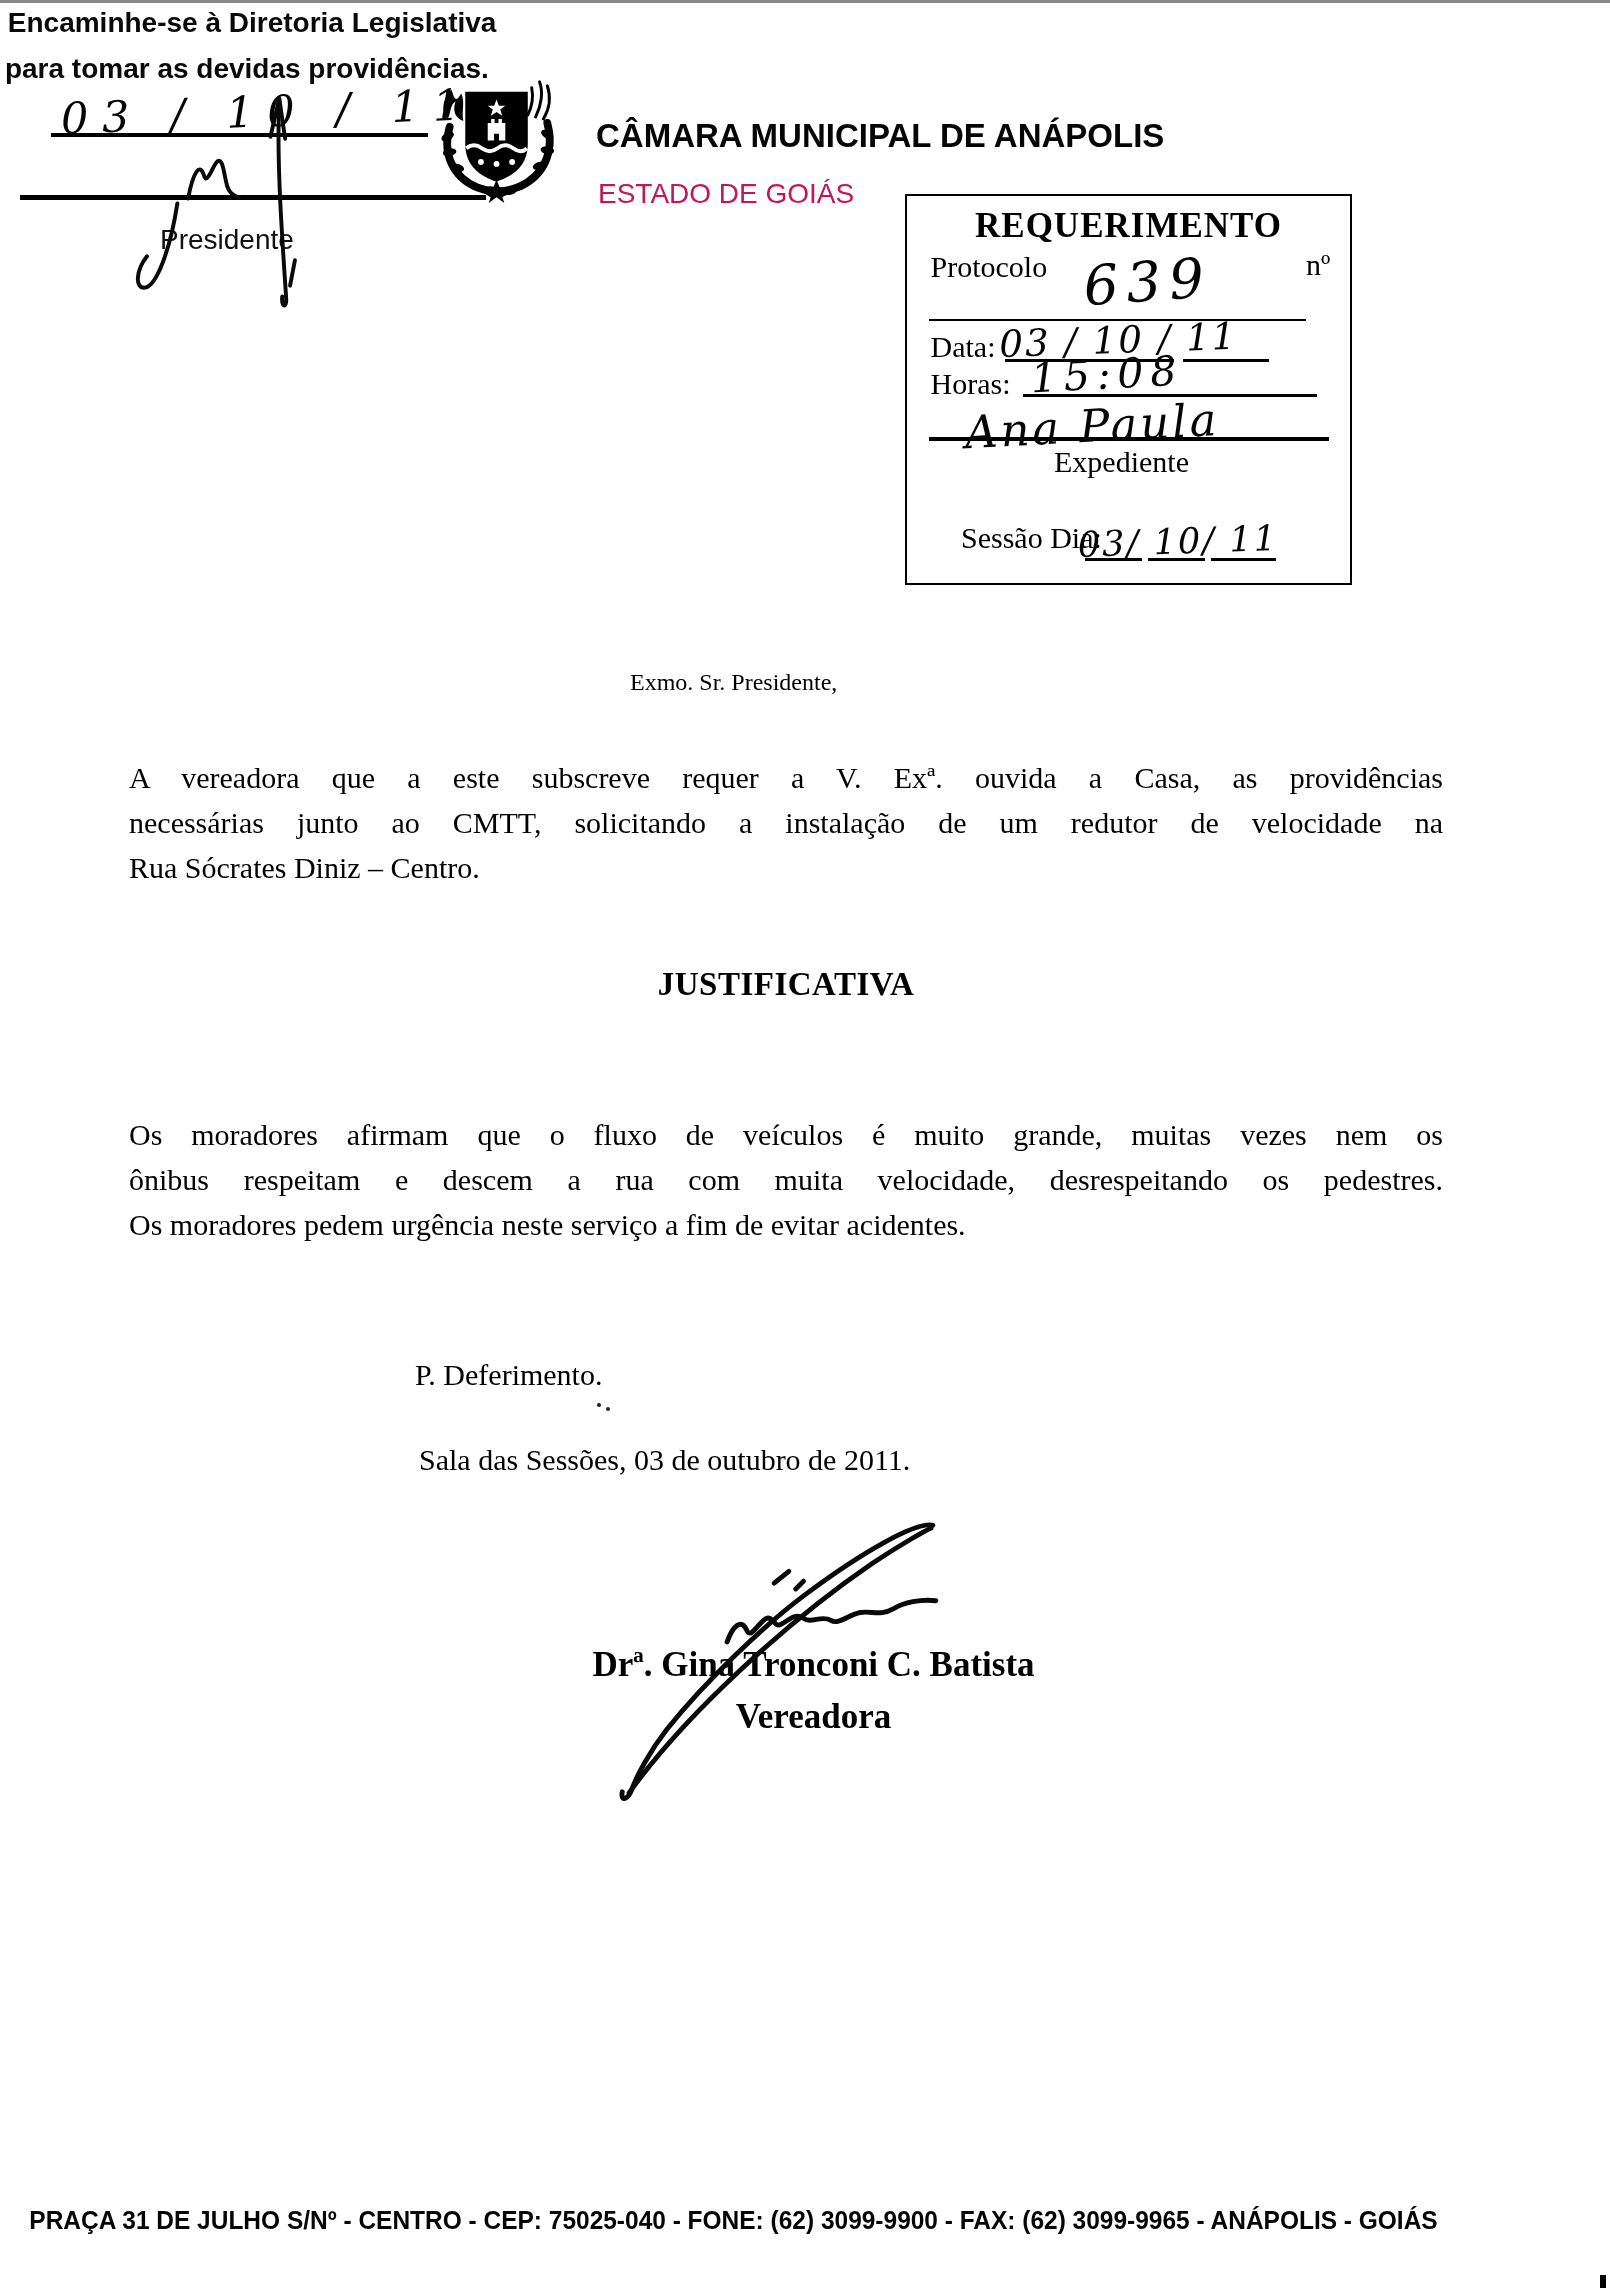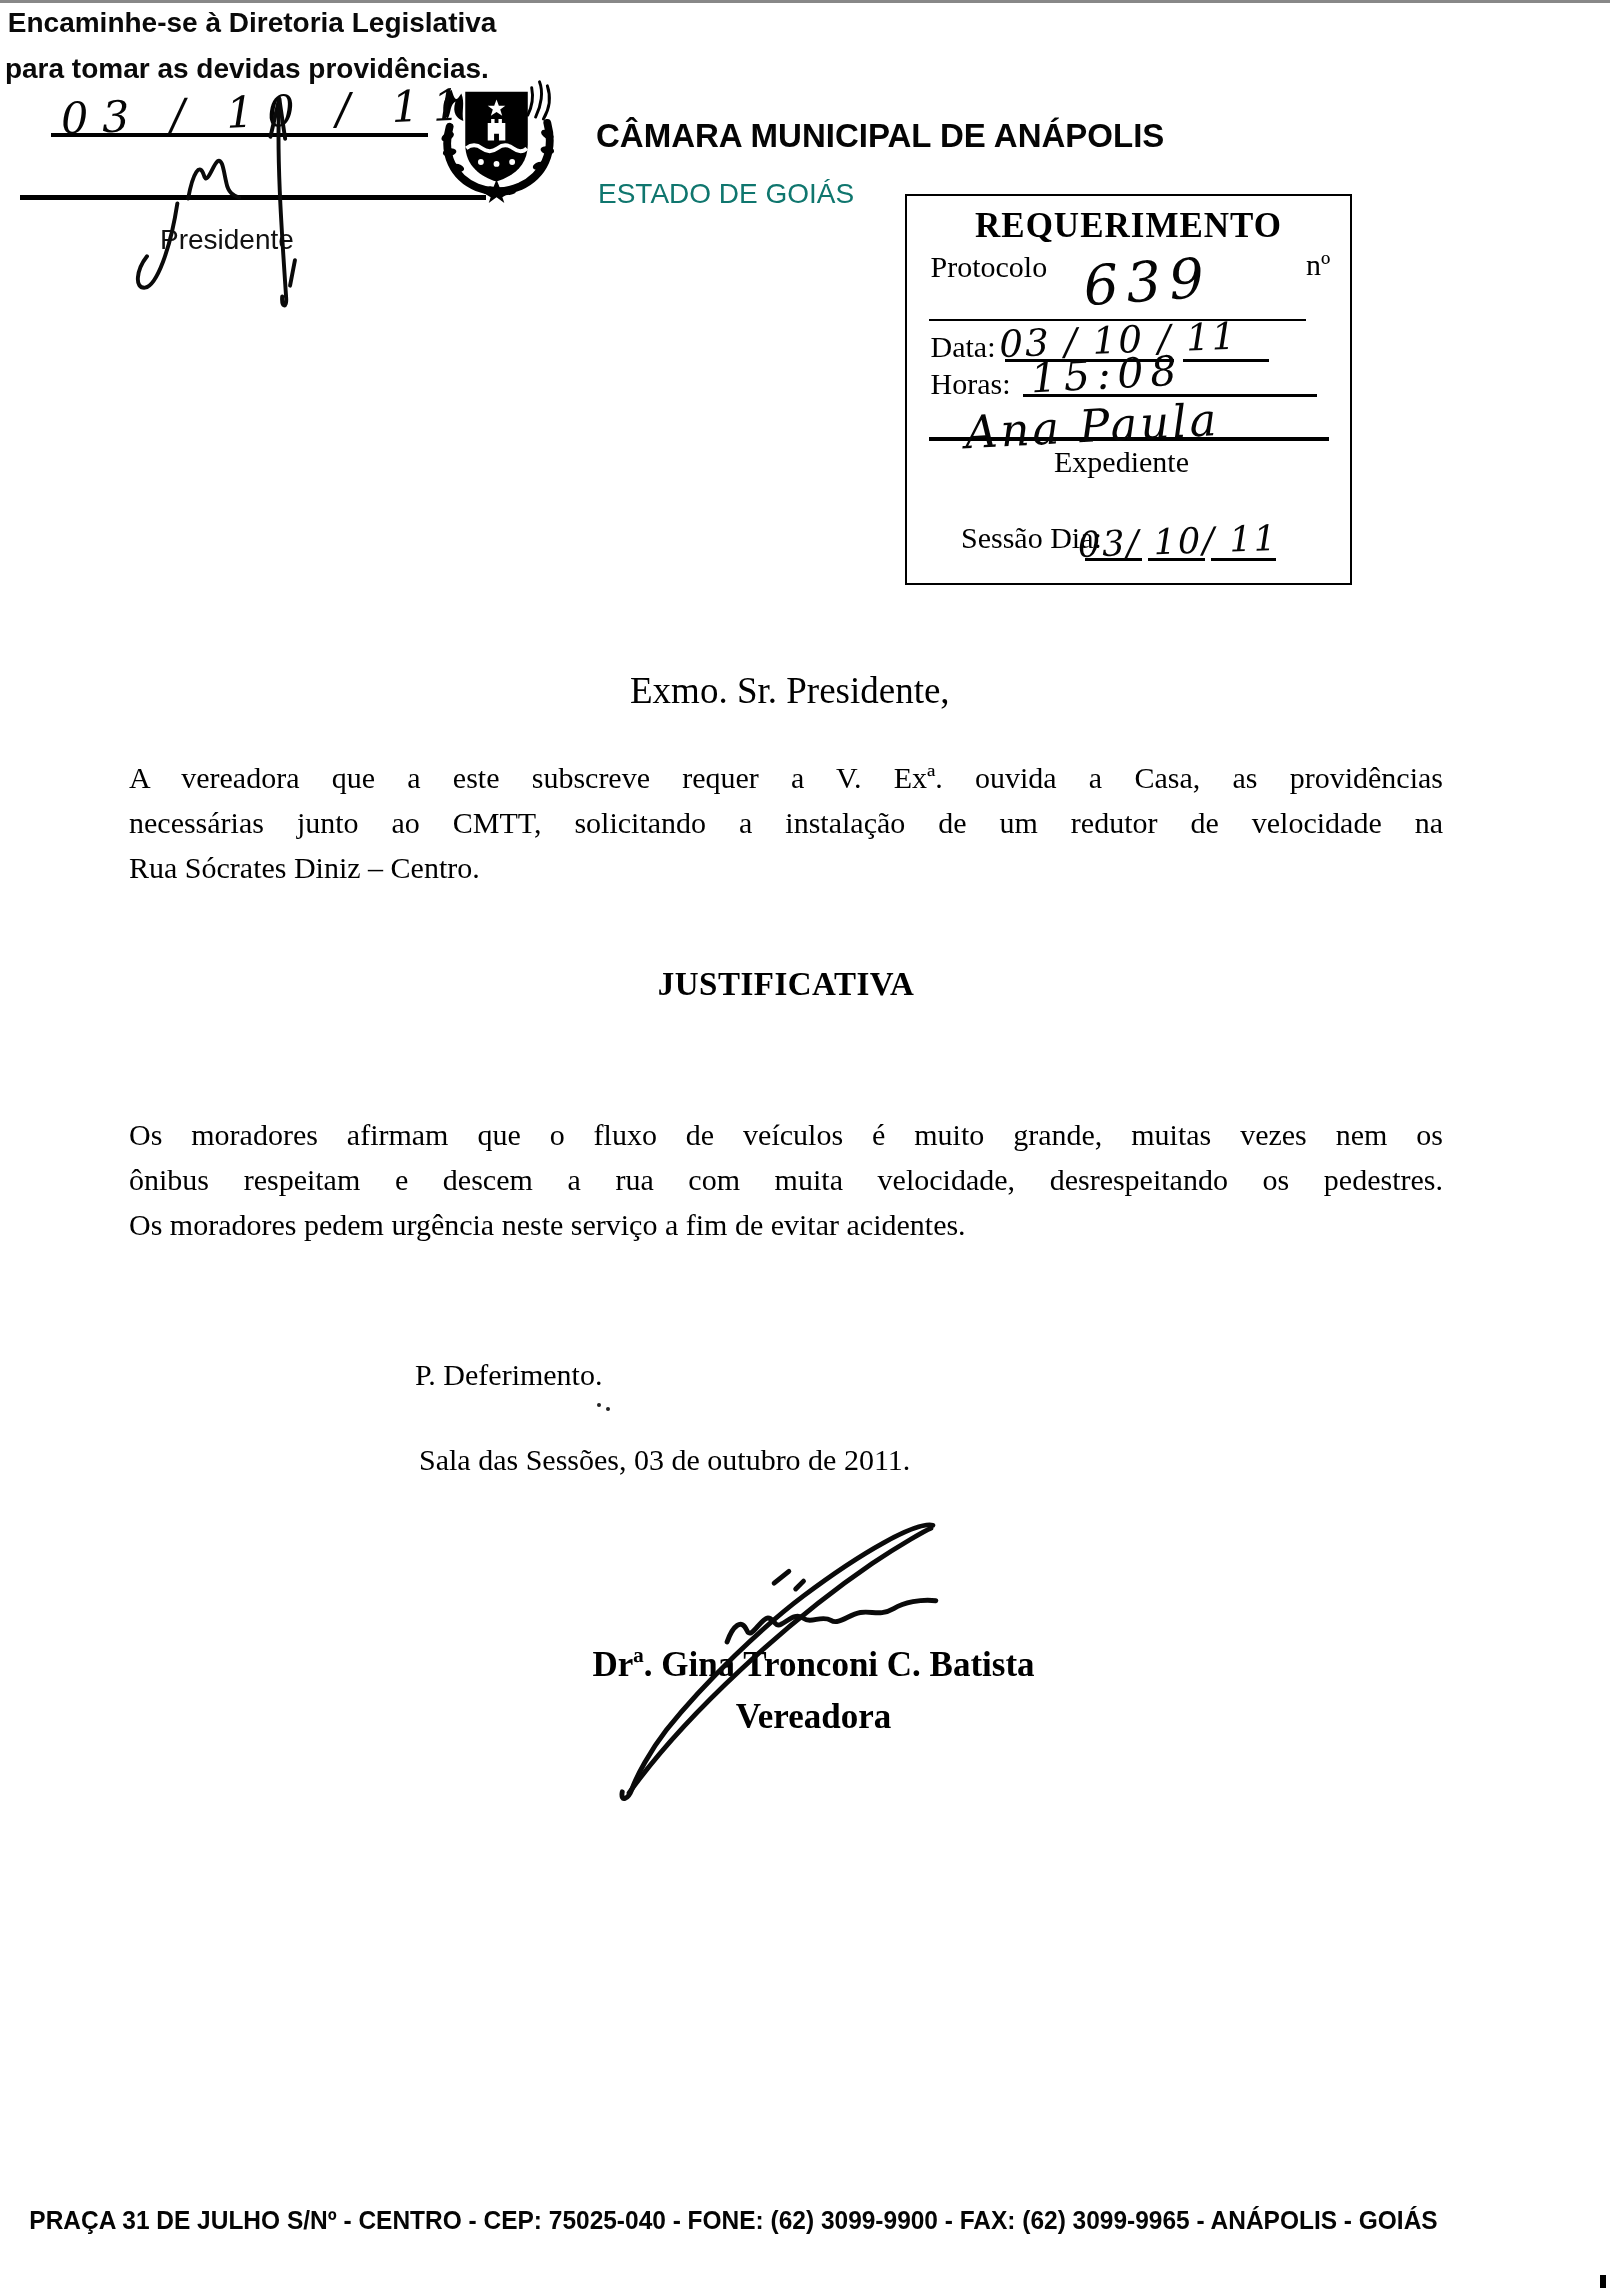--- a/index.html
+++ b/index.html
@@ -62,41 +62,41 @@
     <path d="M41,74 Q49,68 57,74 T73,74 T89,74 T103,74" fill="none" stroke="#fff" stroke-width="4"></path>
 
     <circle cx="56" cy="88" r="3" fill="#fff"></circle>
     <circle cx="72" cy="90" r="3" fill="#fff"></circle>
     <circle cx="88" cy="88" r="3" fill="#fff"></circle>
 
     <path d="M72,106 L76,116 L88,118 L78,124 L80,130 L72,124 L64,130 L66,124 L56,118 L68,116 Z"></path>
   </svg>
 
   <div class="abs sans" style="left:596px;top:114px;font-size:33px;font-weight:700;color:#050505;">CÂMARA MUNICIPAL DE ANÁPOLIS</div>
-  <div class="abs sans" style="left:598px;top:175px;font-size:28px;color:#0f766e;">ESTADO DE GOIÁS</div>
+  <div class="abs sans" style="left:598px;top:175px;font-size:28px;color:#be185d;">ESTADO DE GOIÁS</div>
 
   <div class="abs req-box">
     <div class="req-label" style="left:0;right:0;top:9.8px;text-align:center;font-weight:700;font-size:35px;letter-spacing:1px;">REQUERIMENTO</div>
     <div class="req-label" style="left:23.5px;top:54px;">Protocolo</div>
     <div class="req-label" style="right:19.6px;top:52px;">nº</div>
     <div class="abs hline" style="left:21.6px;top:123px;width:377px;height:2px;"></div>
     <div class="req-label" style="left:23.5px;top:134px;">Data:</div>
     <div class="abs hline" style="left:98px;top:163px;width:169px;height:2.9px;"></div>
     <div class="abs hline" style="left:276px;top:163px;width:86px;height:2.9px;"></div>
     <div class="req-label" style="left:23.5px;top:171px;">Horas:</div>
     <div class="abs hline" style="left:116px;top:198px;width:294px;height:2.9px;"></div>
     <div class="abs hline" style="left:21.6px;top:241px;width:400px;height:3.9px;"></div>
     <div class="req-label" style="left:147px;top:249px;">Expediente</div>
     <div class="req-label" style="left:54px;top:325px;">Sessão Dia:</div>
     <div class="abs hline" style="left:178px;top:362px;width:57px;height:2.9px;"></div>
     <div class="abs hline" style="left:241px;top:362px;width:57px;height:2.9px;"></div>
     <div class="abs hline" style="left:304px;top:362px;width:65px;height:2.9px;"></div>
   </div>
 
-  <div class="abs serif" style="left:630px;top:666px;font-size:37px;">Exmo. Sr. Presidente,</div>
+  <div class="abs serif" style="left:630px;top:666px;font-size:24px;">Exmo. Sr. Presidente,</div>
 
   <div class="abs serif body-line just" style="top:751px;">A vereadora que a este subscreve requer a V. Exª. ouvida a Casa, as providências</div>
   <div class="abs serif body-line just" style="top:796px;">necessárias junto ao CMTT, solicitando a instalação de um redutor de velocidade na</div>
   <div class="abs serif body-line" style="top:841px;">Rua Sócrates Diniz – Centro.</div>
 
   <div class="abs serif" style="left:129px;top:963px;width:1314px;text-align:center;font-weight:700;font-size:33px;letter-spacing:0.5px;">JUSTIFICATIVA</div>
 
   <div class="abs serif body-line just" style="top:1108px;">Os moradores afirmam que o fluxo de veículos é muito grande, muitas vezes nem os</div>
   <div class="abs serif body-line just" style="top:1153px;">ônibus respeitam e descem a rua com muita velocidade, desrespeitando os pedestres.</div>
   <div class="abs serif body-line" style="top:1198px;">Os moradores pedem urgência neste serviço a fim de evitar acidentes.</div>

